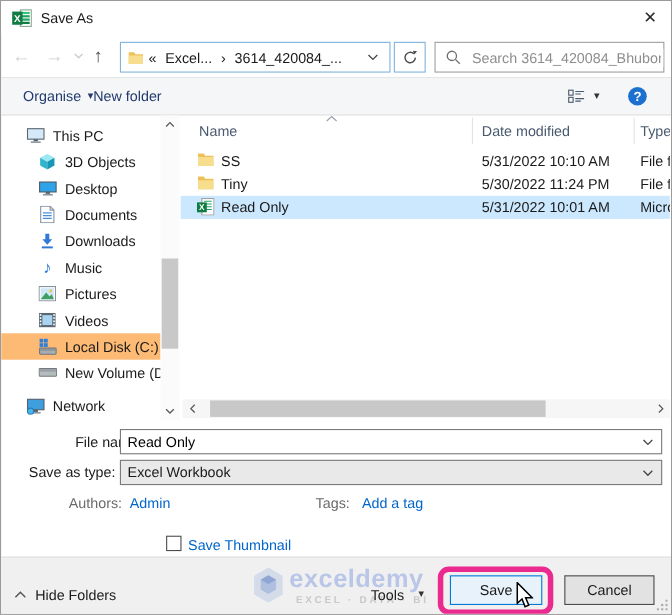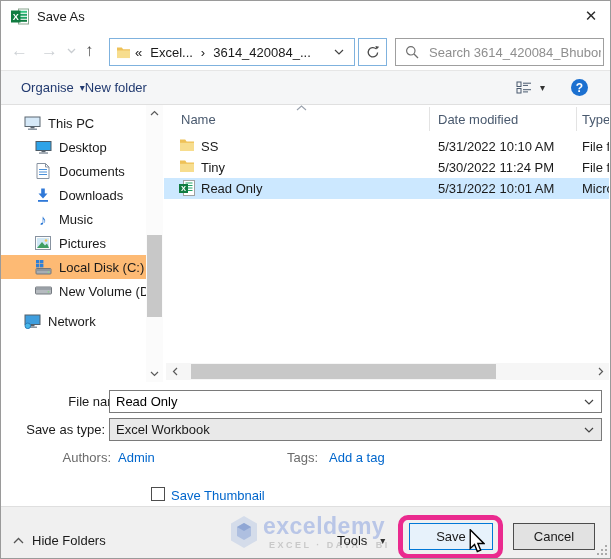--- a/index.html
+++ b/index.html
@@ -195,20 +195,30 @@
         <svg width="17" height="16">
             <rect x="1" y="2" width="15" height="9.5" fill="#d6e9f8" stroke="#5b6670"></rect>
             <rect x="6.5" y="11.5" width="4" height="2" fill="#5b6670"></rect>
             <rect x="4" y="13.5" width="9" height="1.5" fill="#8d98a3"></rect>
           </svg>
       </span>
       <span>This PC</span>
     </div>
     <div class="side-item child">
       <span class="icn">
+        <svg width="16" height="16">
+            <polygon points="8,1 14.5,4.5 8,8 1.5,4.5" fill="#9be8f0"></polygon>
+            <polygon points="1.5,4.5 8,8 8,15 1.5,11.5" fill="#31b5cf"></polygon>
+            <polygon points="14.5,4.5 8,8 8,15 14.5,11.5" fill="#1796b5"></polygon>
+          </svg>
+      </span>
+      <span>3D Objects</span>
+    </div>
+    <div class="side-item child">
+      <span class="icn">
         <svg width="17" height="16">
             <rect x="1" y="2.5" width="15" height="9" fill="#2ea3e8" stroke="#4b5a66"></rect>
             <rect x="6.5" y="11.5" width="4" height="1.8" fill="#5b6670"></rect>
             <rect x="4" y="13.3" width="9" height="1.5" fill="#8d98a3"></rect>
           </svg>
       </span>
       <span>Desktop</span>
     </div>
     <div class="side-item child">
       <span class="icn">
@@ -240,20 +250,39 @@
     <div class="side-item child">
       <span class="icn">
         <svg width="16" height="14">
             <rect x="0.5" y="0.5" width="15" height="13" fill="#fdfdfd" stroke="#8792a0"></rect>
             <rect x="2" y="2" width="12" height="10" fill="#cfe7f5"></rect>
             <polygon points="2,12 7,6 10,9.5 12,7.5 14,12" fill="#3f9e63"></polygon>
             <circle cx="11" cy="4.5" r="1.3" fill="#f2c14e"></circle>
           </svg>
       </span>
       <span>Pictures</span>
+    </div>
+    <div class="side-item child">
+      <span class="icn">
+        <svg width="16" height="14">
+            <rect x="0.5" y="0.5" width="15" height="13" fill="#5b6670"></rect>
+            <rect x="3.5" y="2.5" width="9" height="9" fill="#a8d4f2"></rect>
+            <g fill="#fff">
+              <rect x="1.2" y="1.5" width="1.4" height="1.6"></rect>
+              <rect x="1.2" y="4.4" width="1.4" height="1.6"></rect>
+              <rect x="1.2" y="7.3" width="1.4" height="1.6"></rect>
+              <rect x="1.2" y="10.2" width="1.4" height="1.6"></rect>
+              <rect x="13.4" y="1.5" width="1.4" height="1.6"></rect>
+              <rect x="13.4" y="4.4" width="1.4" height="1.6"></rect>
+              <rect x="13.4" y="7.3" width="1.4" height="1.6"></rect>
+              <rect x="13.4" y="10.2" width="1.4" height="1.6"></rect>
+            </g>
+          </svg>
+      </span>
+      <span>Videos</span>
     </div>
     <div class="side-item child selected">
       <span class="icn">
         <svg width="17" height="16">
             <g fill="#2f7fd6">
               <rect x="1" y="1" width="3.4" height="3.4"></rect>
               <rect x="5" y="1" width="3.4" height="3.4"></rect>
               <rect x="1" y="5" width="3.4" height="3.4"></rect>
               <rect x="5" y="5" width="3.4" height="3.4"></rect>
             </g>

